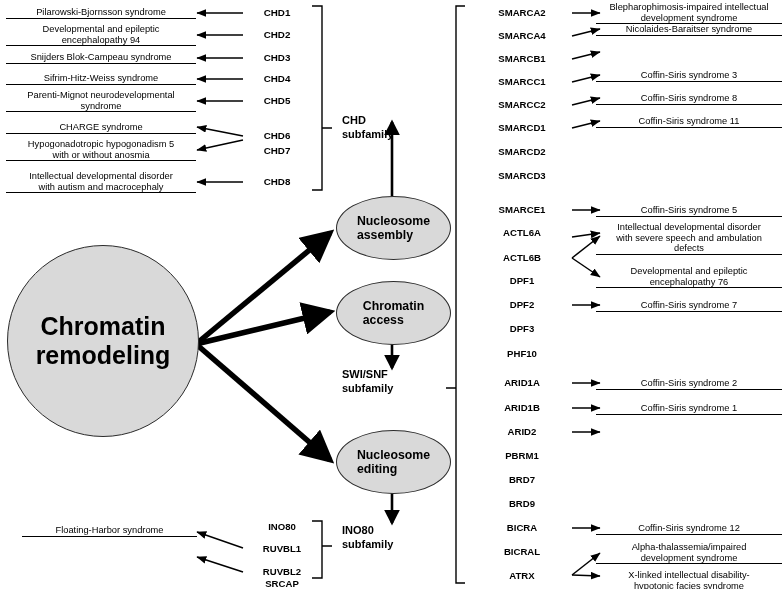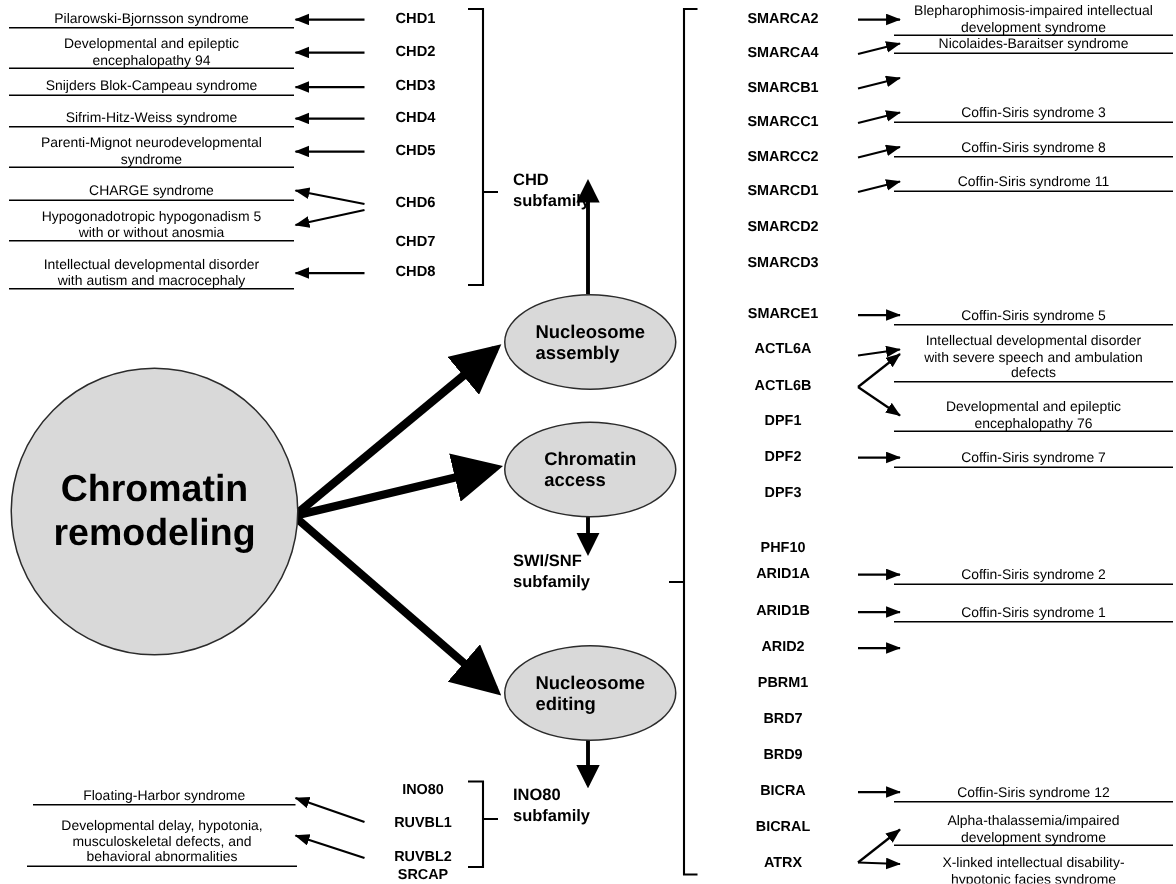--- a/index.html
+++ b/index.html
@@ -126,21 +126,21 @@
 subfamily</div>
   <div class="subfam" style="left:342px;top:523px;width:100px;white-space:pre-line;">INO80
 subfamily</div>
 
   <div class="chd" style="left:247px;top:7px;width:60px;text-align:center;">CHD1</div>
   <div class="chd" style="left:247px;top:29px;width:60px;">CHD2</div>
   <div class="chd" style="left:247px;top:52px;width:60px;">CHD3</div>
   <div class="chd" style="left:247px;top:73px;width:60px;">CHD4</div>
   <div class="chd" style="left:247px;top:95px;width:60px;">CHD5</div>
   <div class="chd" style="left:247px;top:130px;width:60px;">CHD6</div>
-  <div class="chd" style="left:247px;top:156px;width:60px;">CHD7</div>
+  <div class="chd" style="left:247px;top:145px;width:60px;">CHD7</div>
   <div class="chd" style="left:247px;top:176px;width:60px;">CHD8</div>
 
   <div class="dis-left ul" style="left:6px;top:7px;width:190px;white-space:pre-line;">Pilarowski-Bjornsson syndrome</div>
   <div class="dis-left ul" style="left:6px;top:24px;width:190px;white-space:pre-line;">Developmental and epileptic
 encephalopathy 94</div>
   <div class="dis-left ul" style="left:6px;top:73px;width:190px;white-space:pre-line;">Sifrim-Hitz-Weiss syndrome</div>
   <div class="dis-left ul" style="left:6px;top:52px;width:190px;white-space:pre-line;">Snijders Blok-Campeau syndrome</div>
   <div class="dis-left ul" style="left:6px;top:90px;width:190px;white-space:pre-line;">Parenti-Mignot neurodevelopmental
 syndrome</div>
   <div class="dis-left ul" style="left:6px;top:122px;width:190px;white-space:pre-line;">CHARGE syndrome</div>
@@ -148,39 +148,36 @@
 with or without anosmia</div>
   <div class="dis-left ul" style="left:6px;top:171px;width:190px;white-space:pre-line;">Intellectual developmental disorder
 with autism and macrocephaly</div>
 
   <div class="gene" style="left:247px;top:521px;width:70px;">INO80</div>
   <div class="gene" style="left:247px;top:543px;width:70px;">RUVBL1</div>
   <div class="gene" style="left:247px;top:566px;width:70px;">RUVBL2</div>
   <div class="gene" style="left:247px;top:578px;width:70px;">SRCAP</div>
 
   <div class="dis-left ul" style="left:22px;top:525px;width:175px;white-space:pre-line;">Floating-Harbor syndrome</div>
-  <div class="dis-left ul" style="left:18px;top:545px;width:180px;white-space:pre-line;">Developmental delay, hypotonia,
-musculoskeletal defects, and
-behavioral abnormalities</div>
 
   <div class="gene" style="left:472px;top:7px;width:100px;">SMARCA2</div>
   <div class="gene" style="left:472px;top:30px;width:100px;">SMARCA4</div>
   <div class="gene" style="left:472px;top:53px;width:100px;">SMARCB1</div>
   <div class="gene" style="left:472px;top:76px;width:100px;">SMARCC1</div>
   <div class="gene" style="left:472px;top:99px;width:100px;">SMARCC2</div>
   <div class="gene" style="left:472px;top:122px;width:100px;">SMARCD1</div>
   <div class="gene" style="left:472px;top:146px;width:100px;">SMARCD2</div>
   <div class="gene" style="left:472px;top:170px;width:100px;">SMARCD3</div>
   <div class="gene" style="left:472px;top:204px;width:100px;">SMARCE1</div>
   <div class="gene" style="left:472px;top:227px;width:100px;">ACTL6A</div>
   <div class="gene" style="left:472px;top:252px;width:100px;">ACTL6B</div>
   <div class="gene" style="left:472px;top:275px;width:100px;">DPF1</div>
   <div class="gene" style="left:472px;top:299px;width:100px;">DPF2</div>
   <div class="gene" style="left:472px;top:323px;width:100px;">DPF3</div>
-  <div class="gene" style="left:472px;top:348px;width:100px;margin-top:12px;">PHF10</div>
+  <div class="gene" style="left:472px;top:348px;width:100px;">PHF10</div>
   <div class="gene" style="left:472px;top:377px;width:100px;">ARID1A</div>
   <div class="gene" style="left:472px;top:402px;width:100px;">ARID1B</div>
   <div class="gene" style="left:472px;top:426px;width:100px;">ARID2</div>
   <div class="gene" style="left:472px;top:450px;width:100px;">PBRM1</div>
   <div class="gene" style="left:472px;top:474px;width:100px;">BRD7</div>
   <div class="gene" style="left:472px;top:498px;width:100px;">BRD9</div>
   <div class="gene" style="left:472px;top:522px;width:100px;">BICRA</div>
   <div class="gene" style="left:472px;top:546px;width:100px;">BICRAL</div>
   <div class="gene" style="left:472px;top:570px;width:100px;">ATRX</div>
 

